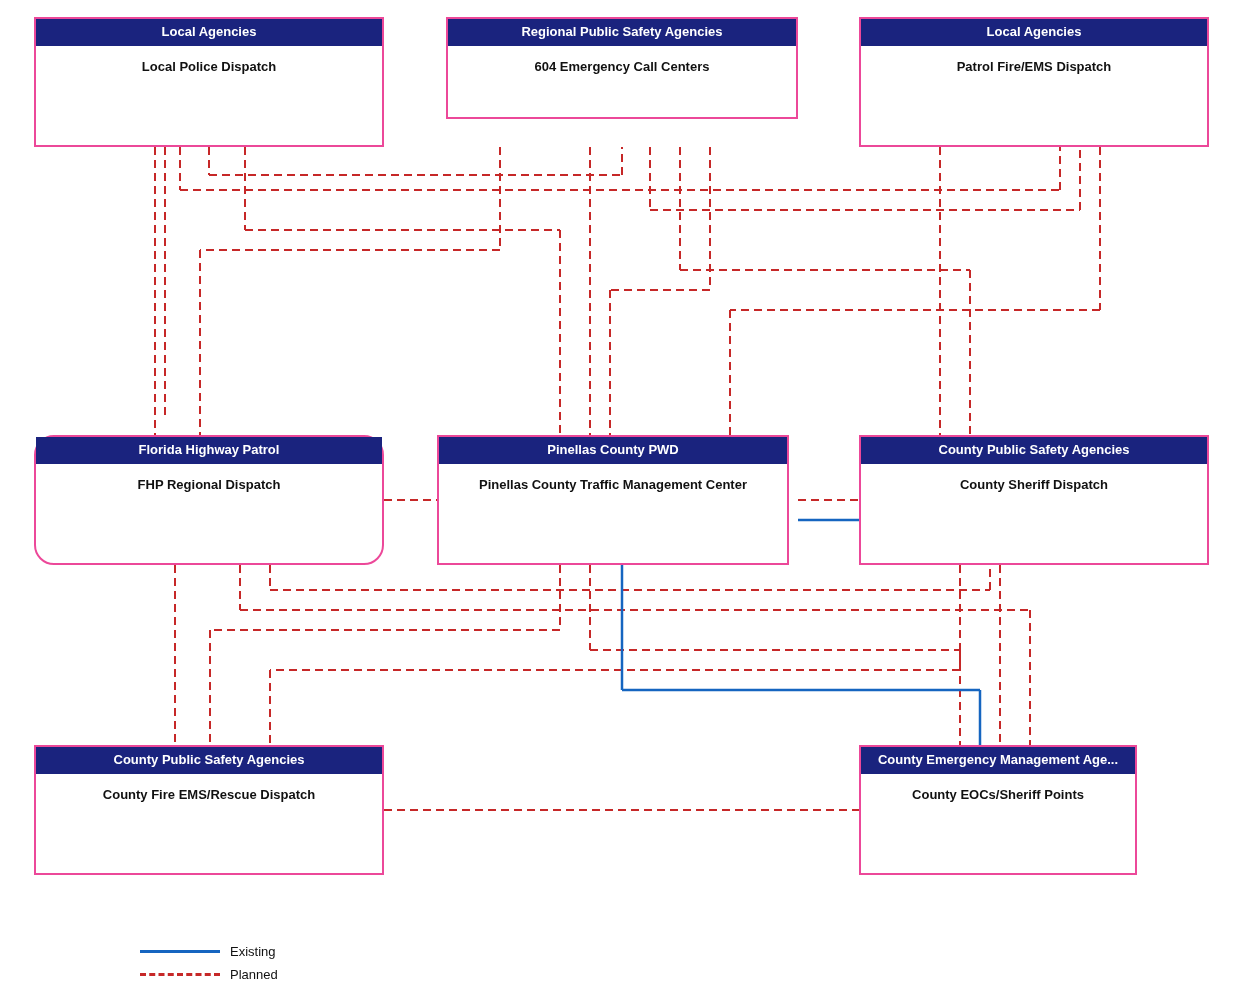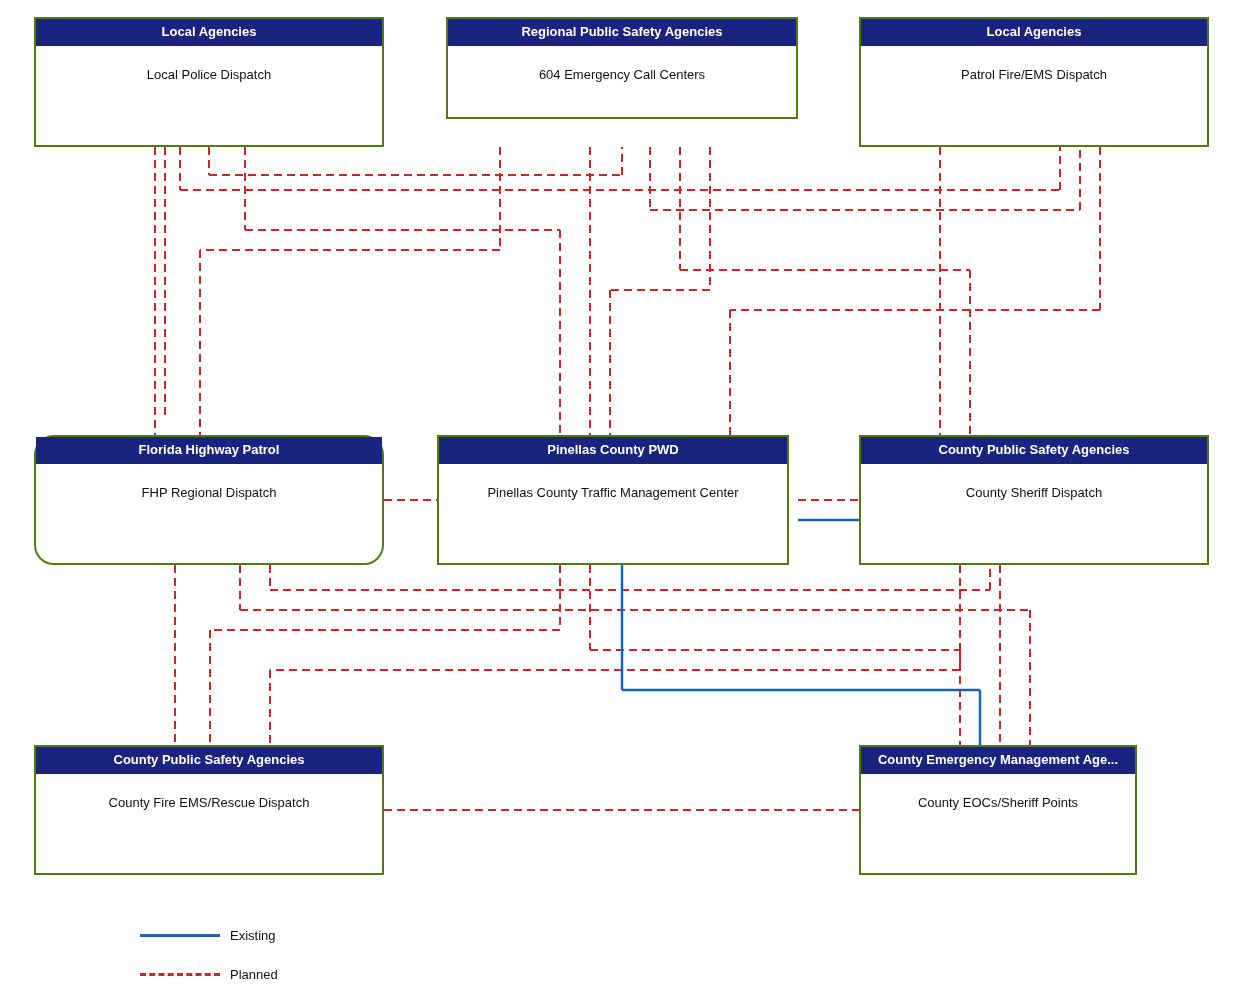--- a/index.html
+++ b/index.html
@@ -12,52 +12,53 @@
       overflow: hidden;
     }
     .diagram-container {
       position: relative;
       width: 1240px;
       height: 1007px;
       background: #fff;
     }
     .node {
       position: absolute;
-      border: 2px solid #4d7c0f;
+      border: 2px solid #ec4899;
       background: #fff;
       text-align: center;
     }
     .node-header {
       background: #1a237e;
       color: #fff;
       font-weight: bold;
       font-size: 13px;
       padding: 5px 8px;
       line-height: 1.3;
     }
     .node-body {
       font-size: 13px;
       color: #111;
-      padding: 20px 6px;
+      padding: 12px 6px;
       line-height: 1.4;
+      font-weight: bold;
     }
     svg.connections {
       position: absolute;
       top: 0; left: 0;
       width: 1240px;
       height: 1007px;
       pointer-events: none;
     }
     .legend {
       position: absolute;
       bottom: 25px;
       left: 140px;
       display: flex;
       flex-direction: column;
-      gap: 24px;
+      gap: 8px;
     }
     .legend-item {
       display: flex;
       align-items: center;
       gap: 10px;
     }
     .legend-line-existing {
       width: 80px;
       height: 3px;
       background: #1565c0;

